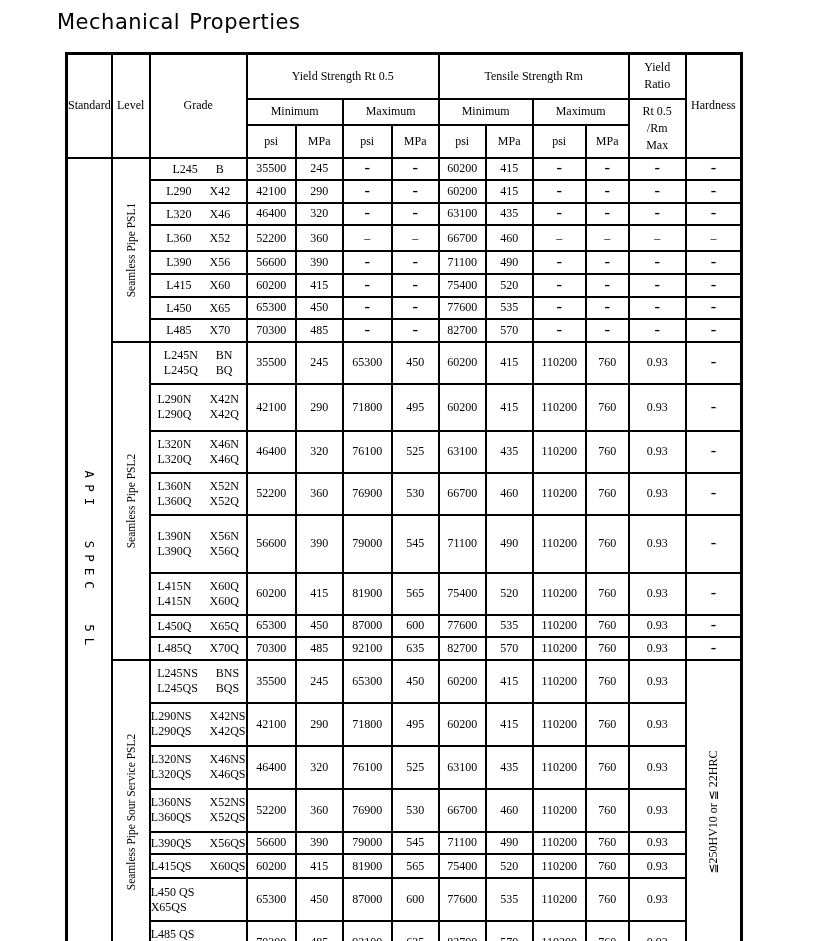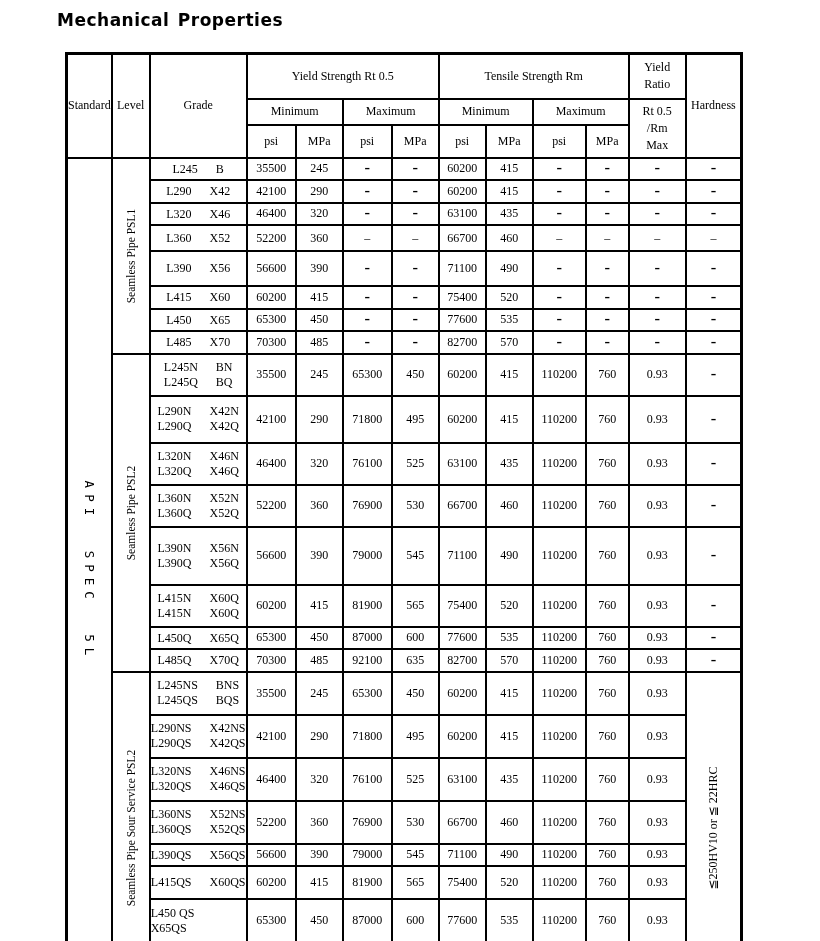--- a/index.html
+++ b/index.html
@@ -2,22 +2,22 @@
 <html><head>
 <meta charset="utf-8">
 <style>
   html,body { margin:0; padding:0; }
   body {
     width:820px; height:941px; background:#ffffff; position:relative;
     font-family:"Liberation Serif", serif; color:#000;
   }
   .page-title {
     position:absolute; left:57px; top:10px;
-    font-family:"DejaVu Sans", sans-serif; font-weight:bold;
-    font-size:17px; letter-spacing:0.5px; word-spacing:2px;
+    font-family:"DejaVu Sans", sans-serif; font-weight:normal;
+    font-size:21px; letter-spacing:0.5px; word-spacing:2px;
   }
   table.spec {
     position:absolute; left:65px; top:52px;
     border-collapse:collapse; table-layout:fixed;
     border:3px solid #000;
   }
   .spec td, .spec th {
     border:2px solid #000; padding:0; margin:0;
     text-align:center; vertical-align:middle;
     font-size:12px; font-weight:normal; position:relative;
@@ -166,21 +166,21 @@
         <td><span>360</span></td>
         <td><span class="dash thin">–</span></td>
         <td><span class="dash thin">–</span></td>
         <td><span>66700</span></td>
         <td><span>460</span></td>
         <td><span class="dash thin">–</span></td>
         <td><span class="dash thin">–</span></td>
         <td><span class="dash thin">–</span></td>
         <td><span class="dash thin">–</span></td>
       </tr>
-      <tr style="height: 35px;">
+      <tr style="height: 23px;">
         <td><div class="grade-grid">
             <span>L390</span>
             <span>X56</span>
           </div></td>
         <td><span>56600</span></td>
         <td><span>390</span></td>
         <td><span class="dash">–</span></td>
         <td><span class="dash">–</span></td>
         <td><span>71100</span></td>
         <td><span>490</span></td>
@@ -462,21 +462,21 @@
         <td><span>56600</span></td>
         <td><span>390</span></td>
         <td><span>79000</span></td>
         <td><span>545</span></td>
         <td><span>71100</span></td>
         <td><span>490</span></td>
         <td><span>110200</span></td>
         <td><span>760</span></td>
         <td><span>0.93</span></td>
       </tr>
-      <tr style="height: 33px; margin-top: 46px;">
+      <tr style="height: 24px; margin-top: 46px;">
         <td><div class="grade-grid">
             <span>L415QS</span>
             <span>X60QS</span>
           </div></td>
         <td><span>60200</span></td>
         <td><span>415</span></td>
         <td><span>81900</span></td>
         <td><span>565</span></td>
         <td><span>75400</span></td>
         <td><span>520</span></td>

